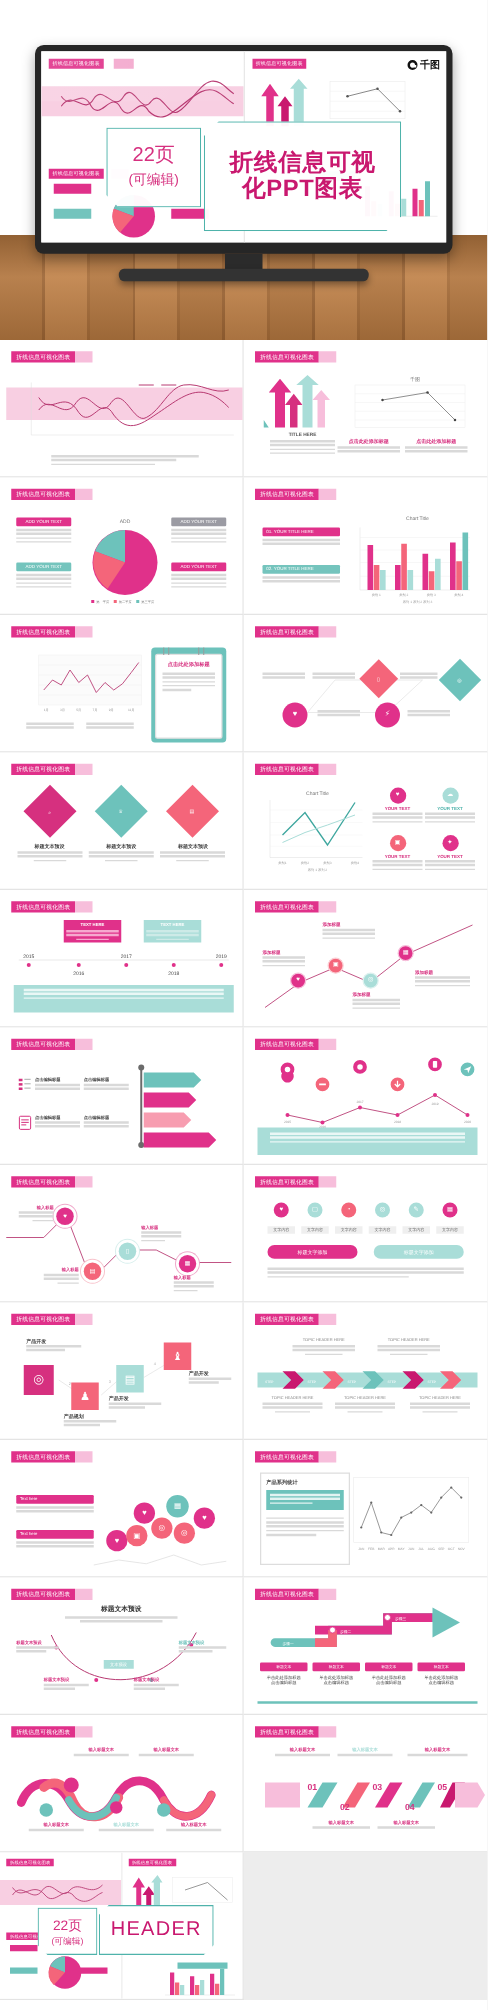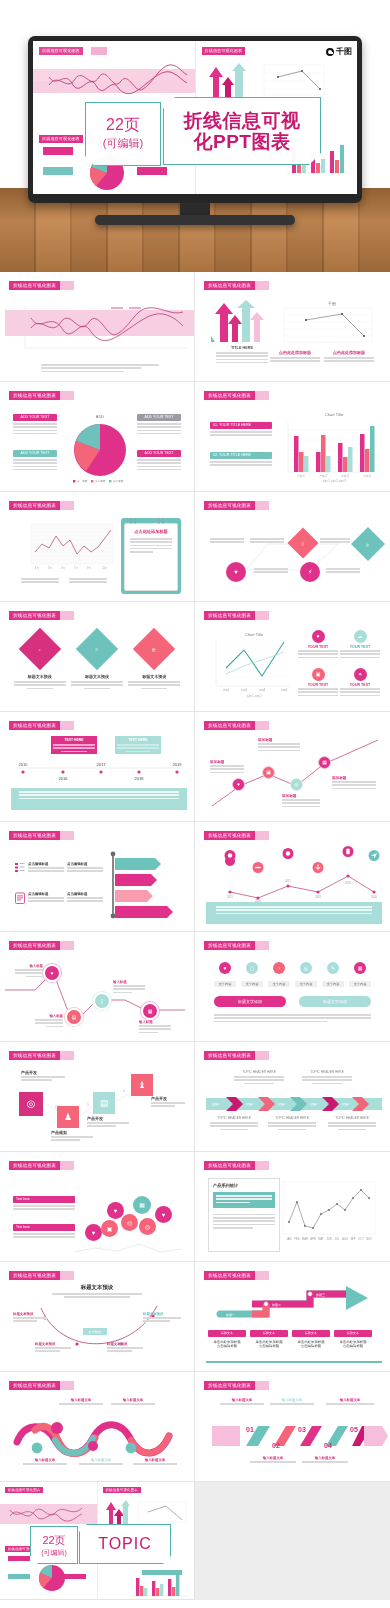--- a/index.html
+++ b/index.html
@@ -64,21 +64,21 @@
   .logo-qt .ring:after{content:"";position:absolute;right:-1px;top:2px;width:4px;height:2px;background:#fff;}
   
   .callouts { position:absolute; left:0; top:95px; width:390px; height:78px; z-index:8; }
   .cal {
     position:absolute; background:rgba(255,255,255,.97); border:1.6px solid #4fb3ab;
     display:flex; flex-direction:column; align-items:center; justify-content:center;
     text-align:center;
   }
   .cal-left { left:85px; top:7px; width:76px; height:64px;
     clip-path:polygon(0 0,100% 0,100% 100%,10px 100%,0 calc(100% - 10px)); }
-  .cal-right{ left:163px; top:2px; width:158px; height:68px;
+  .cal-right{ left:163px; top:2px; width:158px; height:88px;
     clip-path:polygon(12px 0,100% 0,100% calc(100% - 12px),calc(100% - 12px) 100%,0 100%,0 12px); }
   .cal-left .l1 { font-size:16px; color:#d6307f; line-height:1.05; }
   .cal-left .l2 { font-size:11px; color:#d6307f; margin-top:2px; }
   .cal-right .t { font-size:19px; color:#c9186f; font-weight:bold; line-height:1.12; letter-spacing:.5px; }
 
   
   .grid { width:390px; background:#ededed; display:flex; flex-wrap:wrap; }
   .cell {
     width:195px; height:110px; background:#fff;
     border-right:1px solid #e4e4e4; border-bottom:1px solid #e4e4e4;
@@ -1428,19 +1428,19 @@
           <rect x="38" y="7" width="3.4" height="17" fill="#e0318a"></rect>
           <rect x="42" y="15" width="3.4" height="9" fill="#f4657a"></rect>
           <rect x="46" y="3" width="3.4" height="21" fill="#6dc2bb"></rect>
         </svg>
       </div>
       <div class="final-cal" style="left:30px;top:44px;width:48px;height:38px;clip-path:polygon(0 0,100% 0,100% 100%,8px 100%,0 calc(100% - 8px));">
         <div style="font-size:11px;color:#d6307f;">22页</div>
         <div style="font-size:7px;color:#d6307f;">(可编辑)</div>
       </div>
       <div class="final-cal" style="left:79px;top:42px;width:92px;height:40px;clip-path:polygon(8px 0,100% 0,100% calc(100% - 8px),calc(100% - 8px) 100%,0 100%,0 8px);">
-        <div style="font-size:16px;color:#c9186f;letter-spacing:1px;">TOPIC</div>
+        <div style="font-size:16px;color:#c9186f;letter-spacing:1px;">HEADER</div>
       </div>
     </div>
   </div>
   <div class="empty-cell" style="height:118px;"></div>
 
 </div>
 
 </body></html>

